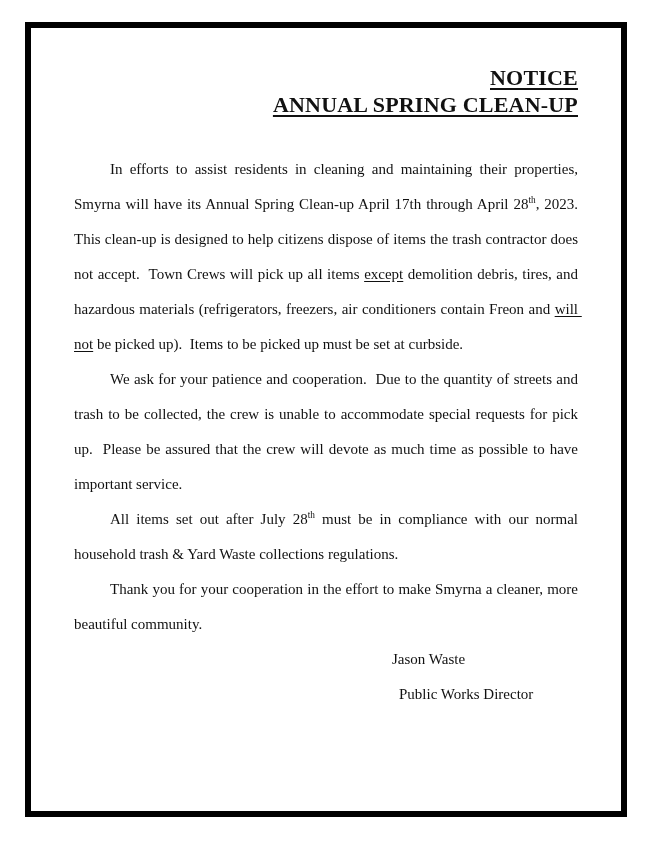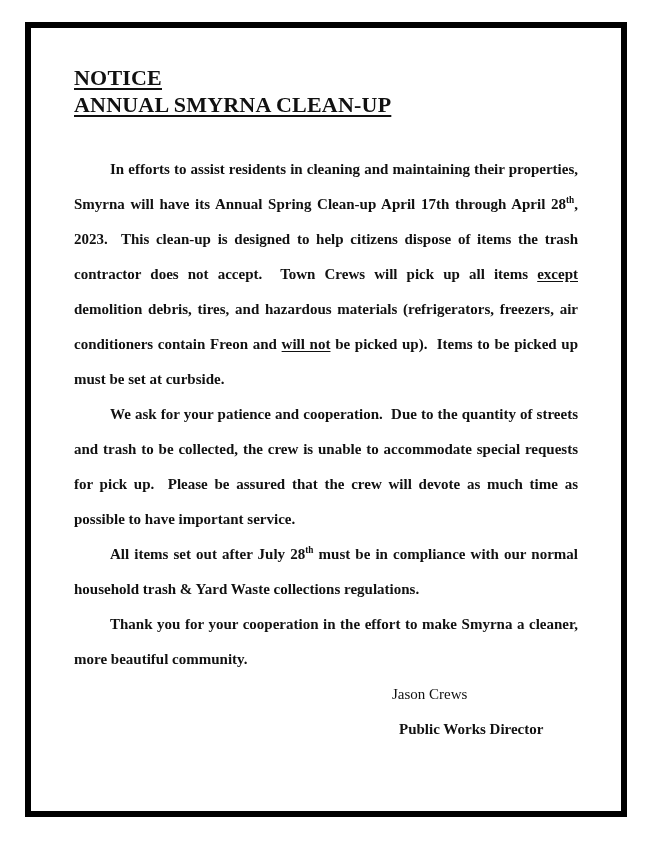--- a/index.html
+++ b/index.html
@@ -22,34 +22,33 @@
     width: 602px;
     height: 795px;
     border: 6px solid #000000;
     box-sizing: border-box;
     background: #ffffff;
   }
   .content {
     padding: 36px 43px 0 43px;
   }
   .title-block {
-    text-align: left;
+    text-align: right;
   }
   .title-line {
     font-size: 22px;
     line-height: 27px;
     font-weight: 700;
     letter-spacing: 0.2px;
     text-decoration: underline;
     text-decoration-thickness: 2px;
     text-underline-offset: 3px;
   }
   .body-block {
     margin-top: 34px;
-    font-weight: bold;
   }
   p.notice-par {
     margin: 0;
     font-size: 15px;
     line-height: 35px;
     text-align: justify;
     text-indent: 36px;
     white-space: pre-wrap;
   }
   p.notice-par .u {
@@ -63,40 +62,39 @@
   }
   .signature {
     font-size: 15px;
     line-height: 35px;
   }
   .sig-name {
     margin-left: 318px;
   }
   .sig-title {
     margin-left: 325px;
-    font-weight: bold;
   }
 </style>
 </head>
 <body>
 
 <div class="frame">
   <div class="content">
 
     <div class="title-block">
       <div class="title-line">NOTICE</div>
-      <div class="title-line">ANNUAL SMYRNA CLEAN-UP</div>
+      <div class="title-line">ANNUAL SPRING CLEAN-UP</div>
     </div>
 
     <div class="body-block">
       <p class="notice-par"><span>In efforts to assist residents in cleaning and maintaining their properties, Smyrna will have its Annual Spring Clean-up April 17th through April 28</span><sup>th</sup><span>, 2023.  This clean-up is designed to help citizens dispose of items the trash contractor does not accept.  Town Crews will pick up all items </span><span class="u">except</span><span> demolition debris, tires, and hazardous materials (refrigerators, freezers, air conditioners contain Freon and </span><span class="u">will not</span><span> be picked up).  Items to be picked up must be set at curbside.</span></p>
       <p class="notice-par"><span>We ask for your patience and cooperation.  Due to the quantity of streets and trash to be collected, the crew is unable to accommodate special requests for pick up.  Please be assured that the crew will devote as much time as possible to have important service.</span></p>
       <p class="notice-par"><span>All items set out after July 28</span><sup>th</sup><span> must be in compliance with our normal household trash &amp; Yard Waste collections regulations.</span></p>
       <p class="notice-par"><span>Thank you for your cooperation in the effort to make Smyrna a cleaner, more beautiful community.</span></p>
     </div>
 
     <div class="signature">
-      <div class="sig-name">Jason Crews</div>
+      <div class="sig-name">Jason Waste</div>
       <div class="sig-title">Public Works Director</div>
     </div>
 
   </div>
 </div>
 
 </body></html>

